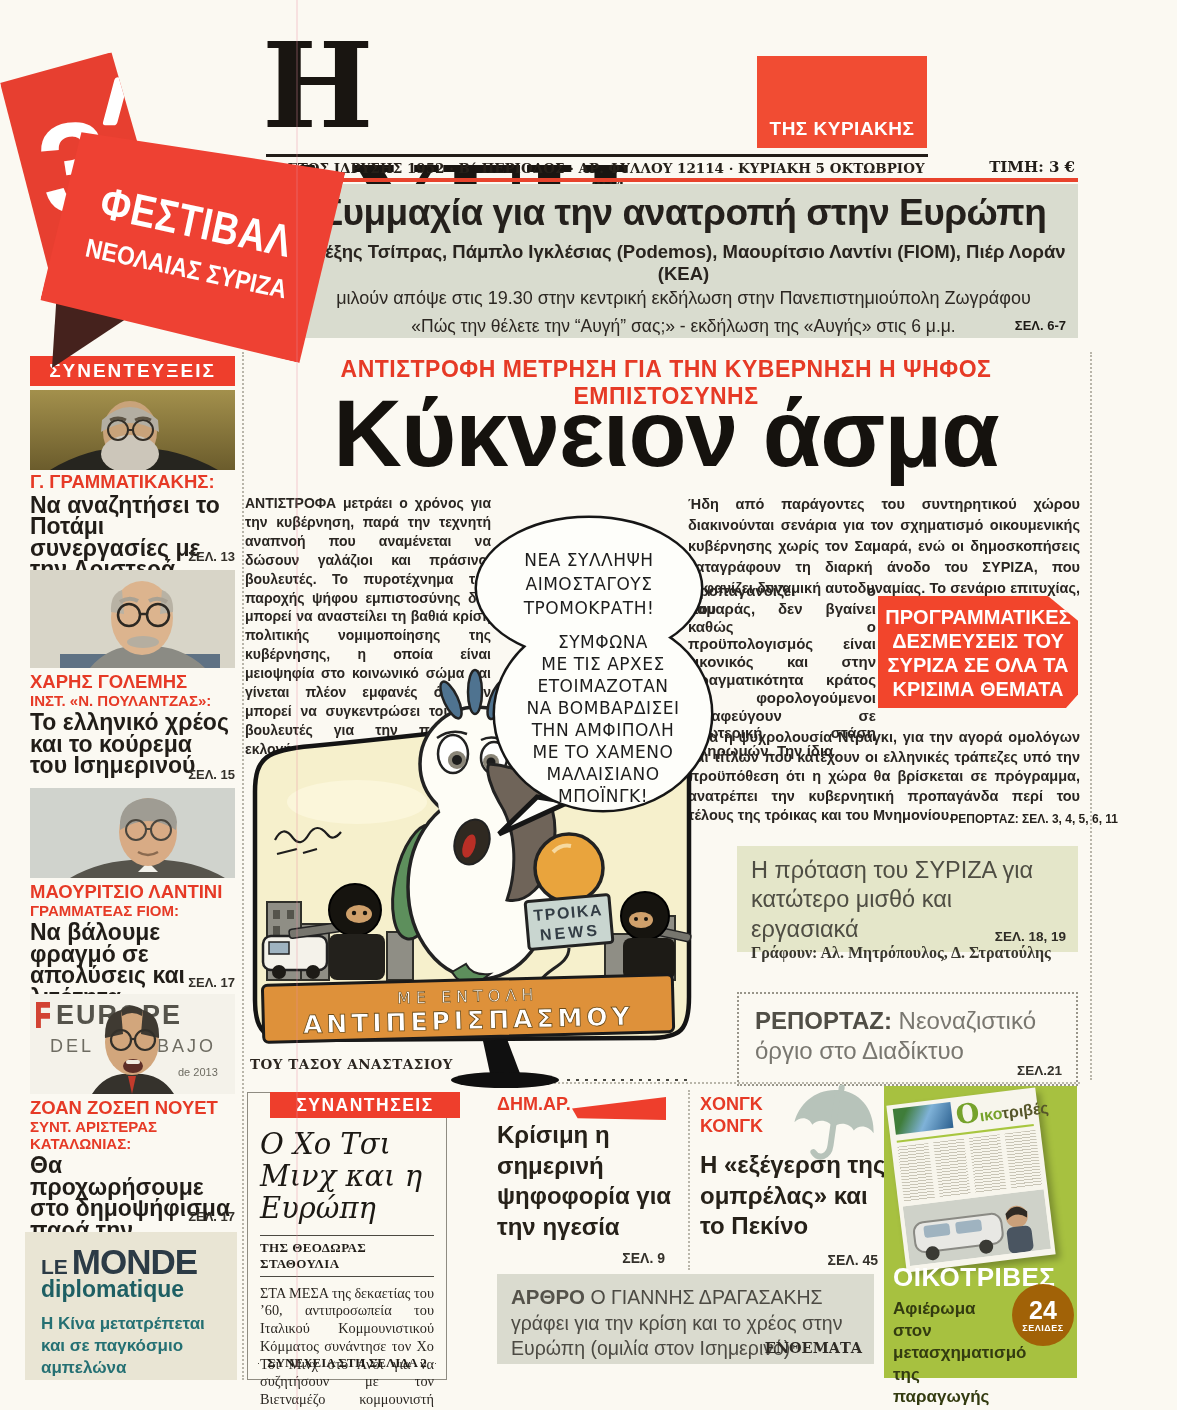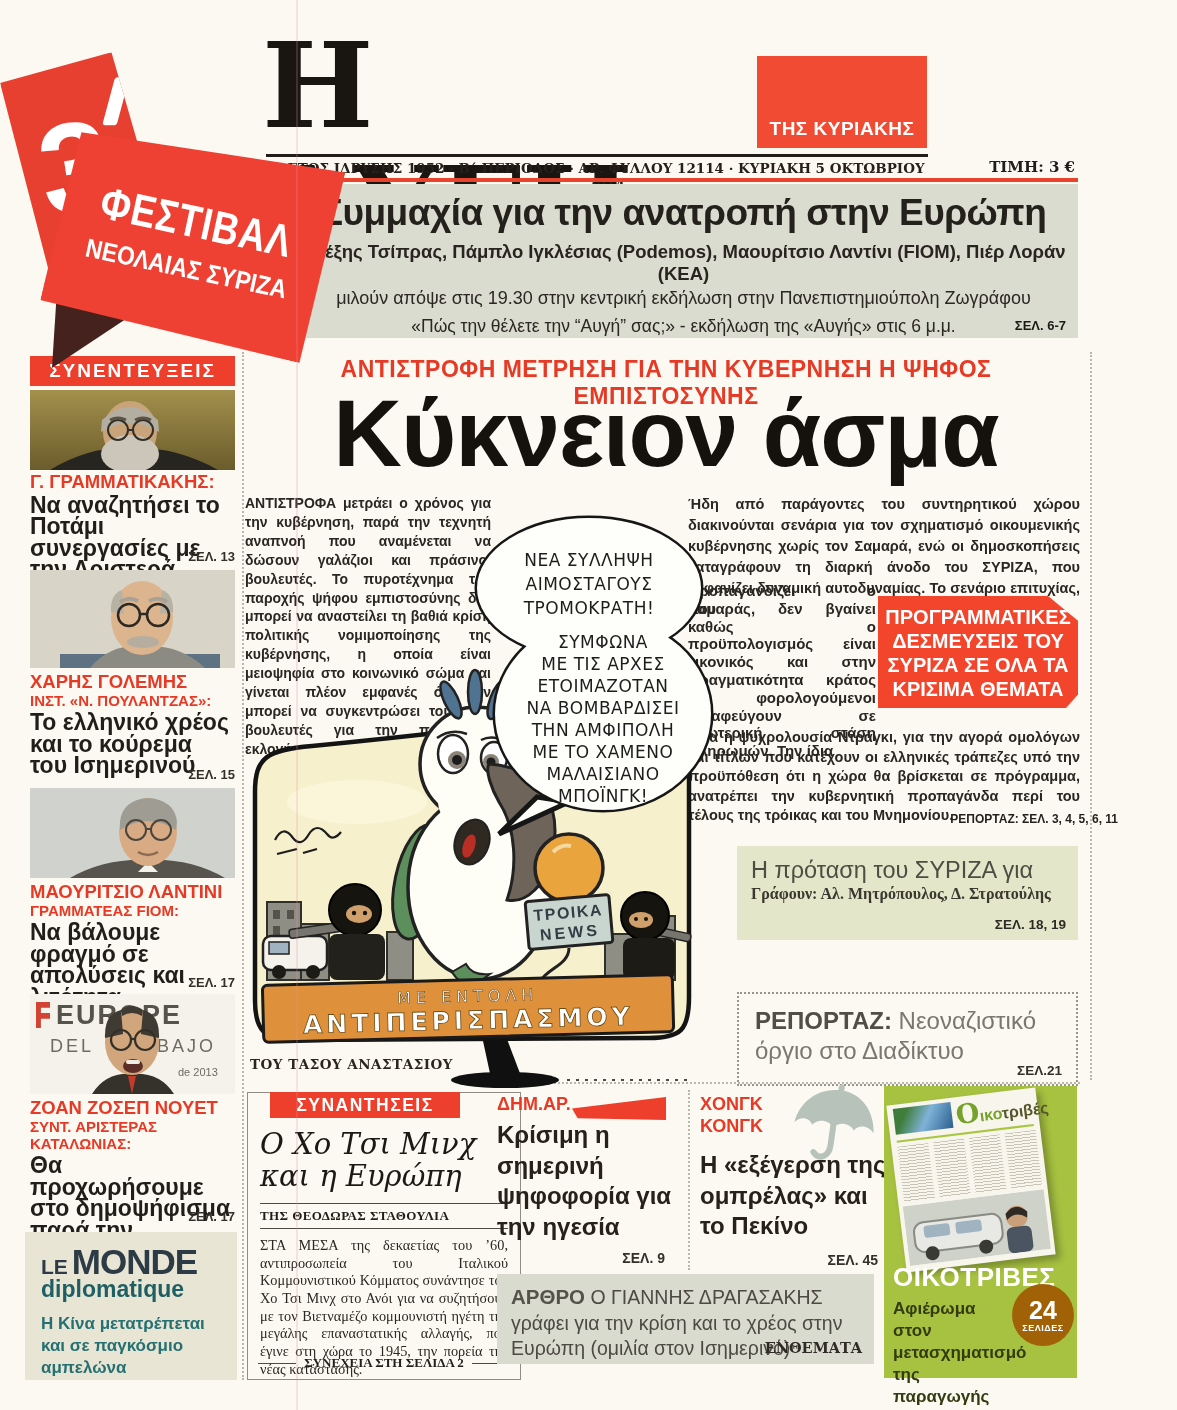--- a/index.html
+++ b/index.html
@@ -98,38 +98,38 @@
     text-align:justify;color:#2a2622;}
   #program-box{left:878px;top:596px;width:200px;height:112px;background:#f2452c;color:#fff;
     clip-path:polygon(0 0,85% 0,100% 22%,100% 88%,94% 100%,0 100%);
     text-align:center;padding-top:9px;box-sizing:border-box;}
   .pb-line{font-size:20px;font-weight:700;line-height:24px;}
   #lead-r3{left:688px;top:728px;width:392px;font-size:14.5px;font-weight:600;line-height:19.5px;
     text-align:justify;color:#2a2622;}
   #reportage{left:688px;top:812px;width:390px;text-align:right;font-size:12px;font-weight:700;color:#231f1a;margin-left:40px;}
 
   
-  #proposal-box{left:737px;top:846px;width:341px;height:94px;background:#e4e6c9;
+  #proposal-box{left:737px;top:846px;width:341px;height:106px;background:#e4e6c9;
     padding:10px 14px;box-sizing:border-box;}
   .pp-line{font-size:23.5px;font-weight:500;color:#4e4d43;line-height:1.25;}
   .pp-by{margin-top:0;font-family:"Liberation Serif",serif;font-weight:700;font-size:16px;color:#3a382f;}
   .pp-page{position:absolute;right:12px;bottom:8px;font-size:13.5px;font-weight:700;color:#2e2b25;}
 
   #neonazi-box{left:737px;top:992px;width:341px;height:94px;border:2px dotted #98958a;
     padding:12px 16px;box-sizing:border-box;}
   .nn-text{font-size:24px;line-height:1.25;}
   .nn-label{font-weight:700;color:#504e46;}
   .nn-rest{font-weight:400;color:#797770;}
   .nn-page{position:absolute;right:14px;bottom:6px;font-size:13.5px;font-weight:700;color:#33312a;}
 
   #credit{left:250px;top:1056px;font-family:"DejaVu Serif",serif;font-weight:700;
     font-size:13.5px;letter-spacing:.5px;color:#2c2620;z-index:3;}
 
   
-  #meetings{left:247px;top:1092px;width:274px;height:288px;border:1.5px solid #8f8c82;
+  #meetings{left:247px;top:1092px;width:200px;height:288px;border:1.5px solid #8f8c82;
     background:#fbf9f1;box-sizing:border-box;}
   .mt-bar{position:absolute;left:22px;top:-1px;width:190px;height:26px;background:#ee3e2c;color:#fff;
     text-align:center;line-height:26px;font-size:17.5px;font-weight:700;letter-spacing:1.5px;}
   .mt-title{margin:36px 12px 0;font-family:"DejaVu Serif",serif;font-style:italic;
     font-size:29px;line-height:1.1;color:#1c1914;}
   .mt-by{margin:10px 12px 0;padding:4px 0;border-top:1.5px solid #4c4a42;border-bottom:1.5px solid #4c4a42;
     font-family:"Liberation Serif",serif;font-weight:700;font-size:13px;letter-spacing:.4px;color:#211d18;}
   .mt-body{margin:8px 12px 0;font-family:"Liberation Serif",serif;font-size:14.3px;
     line-height:1.24;text-align:justify;color:#2b2722;}
   .m-footer{position:absolute;left:10px;right:10px;bottom:8px;display:flex;align-items:center;gap:8px;}
@@ -458,20 +458,21 @@
         <text x="366" y="256">ΜΕ ΤΟ ΧΑΜΕΝΟ</text>
         <text x="366" y="278">ΜΑΛΑΙΣΙΑΝΟ</text>
         <text x="366" y="300">ΜΠΟΪΝΓΚ!</text>
       </g>
     </svg>
   </div>
   <div class="abs" id="credit">ΤΟΥ ΤΑΣΟΥ ΑΝΑΣΤΑΣΙΟΥ</div>
 
   <div class="abs" id="proposal-box">
     <div class="pp-line">Η πρόταση του ΣΥΡΙΖΑ για</div>
+    <div class="pp-line">κατώτερο μισθό και εργασιακά</div>
     <div class="pp-by">Γράφουν: Αλ. Μητρόπουλος, Δ. Στρατούλης</div>
     <div class="pp-page">ΣΕΛ. 18, 19</div>
   </div>
 
   <div class="abs" id="neonazi-box">
     <div class="nn-text">
       <span class="nn-label">ΡΕΠΟΡΤΑΖ:</span><span class="nn-rest"> Νεοναζιστικό όργιο στο Διαδίκτυο</span>
     </div>
     <div class="nn-page">ΣΕΛ.21</div>
   </div>

